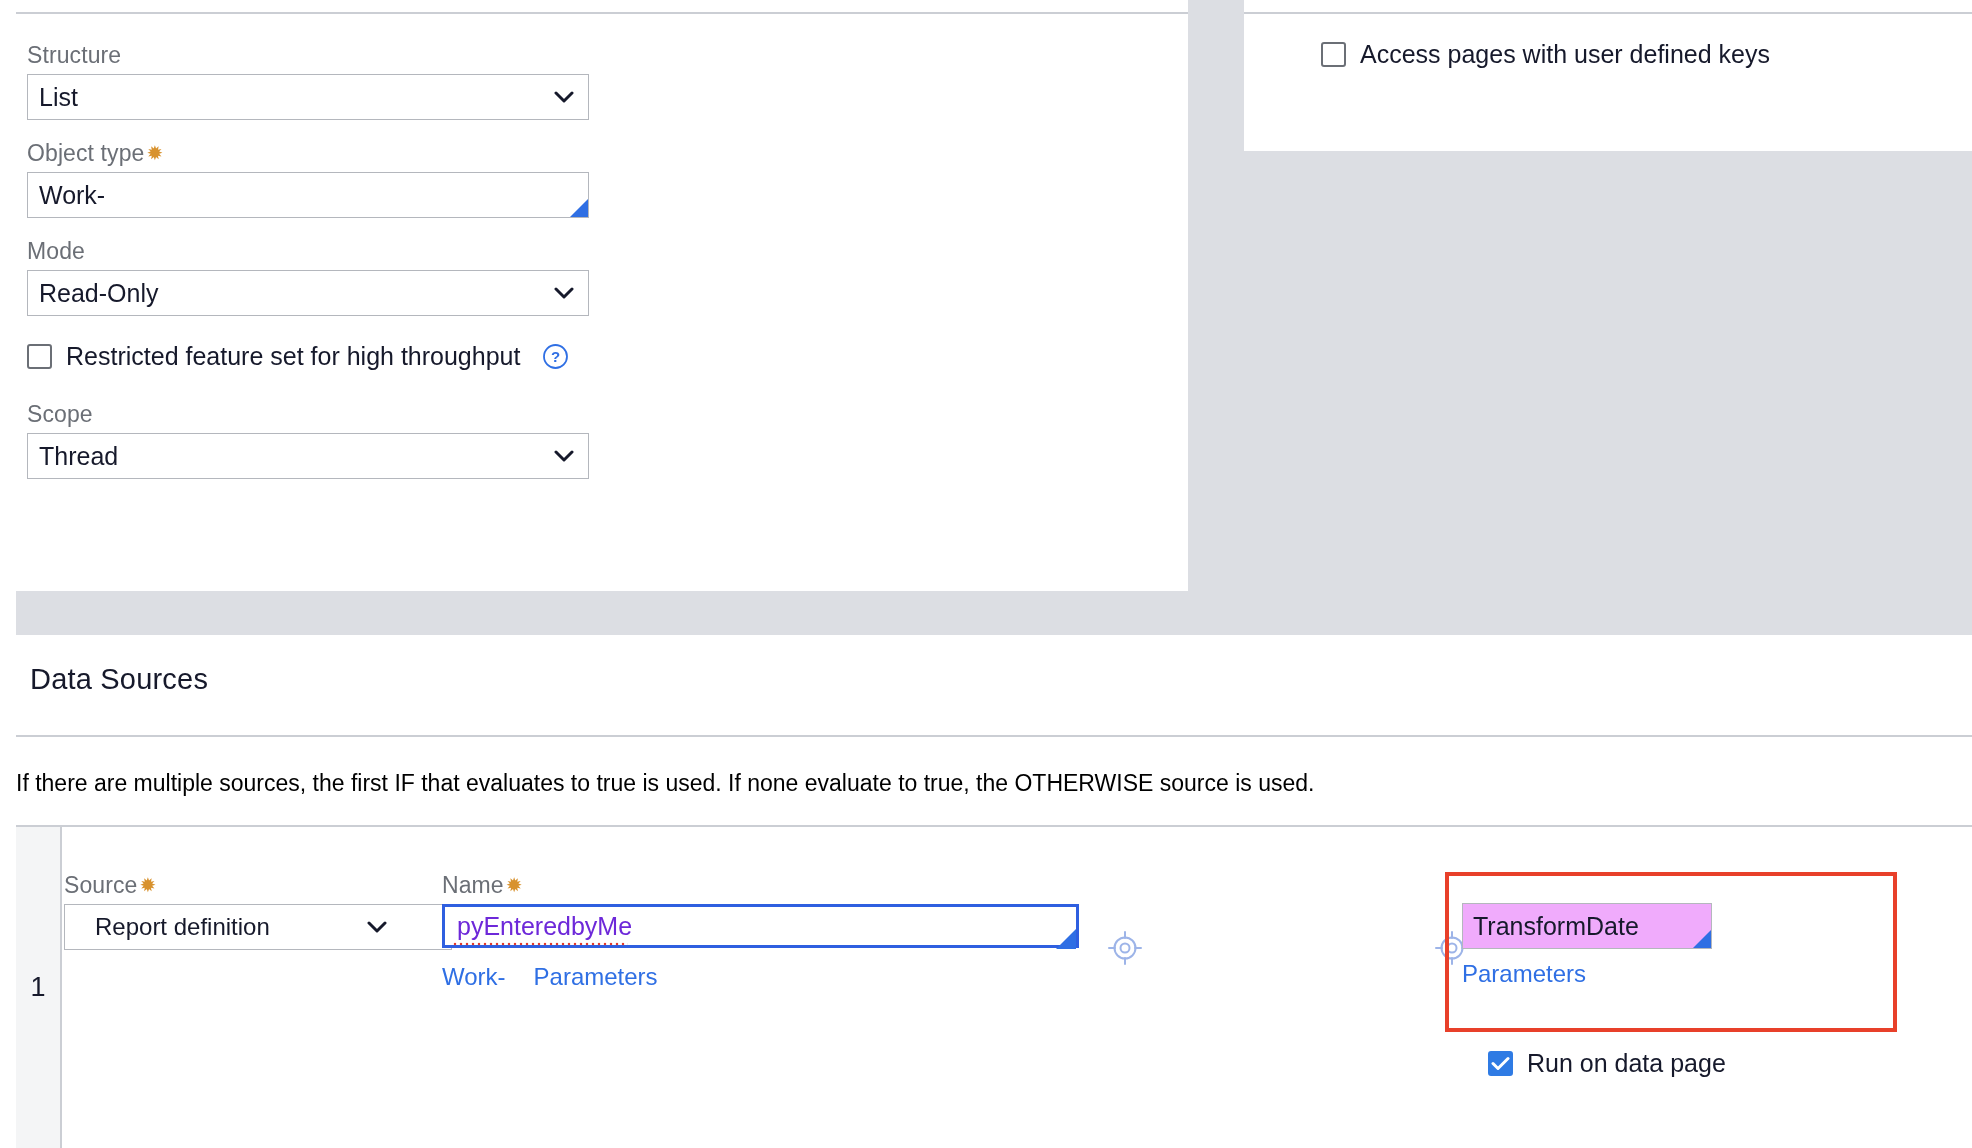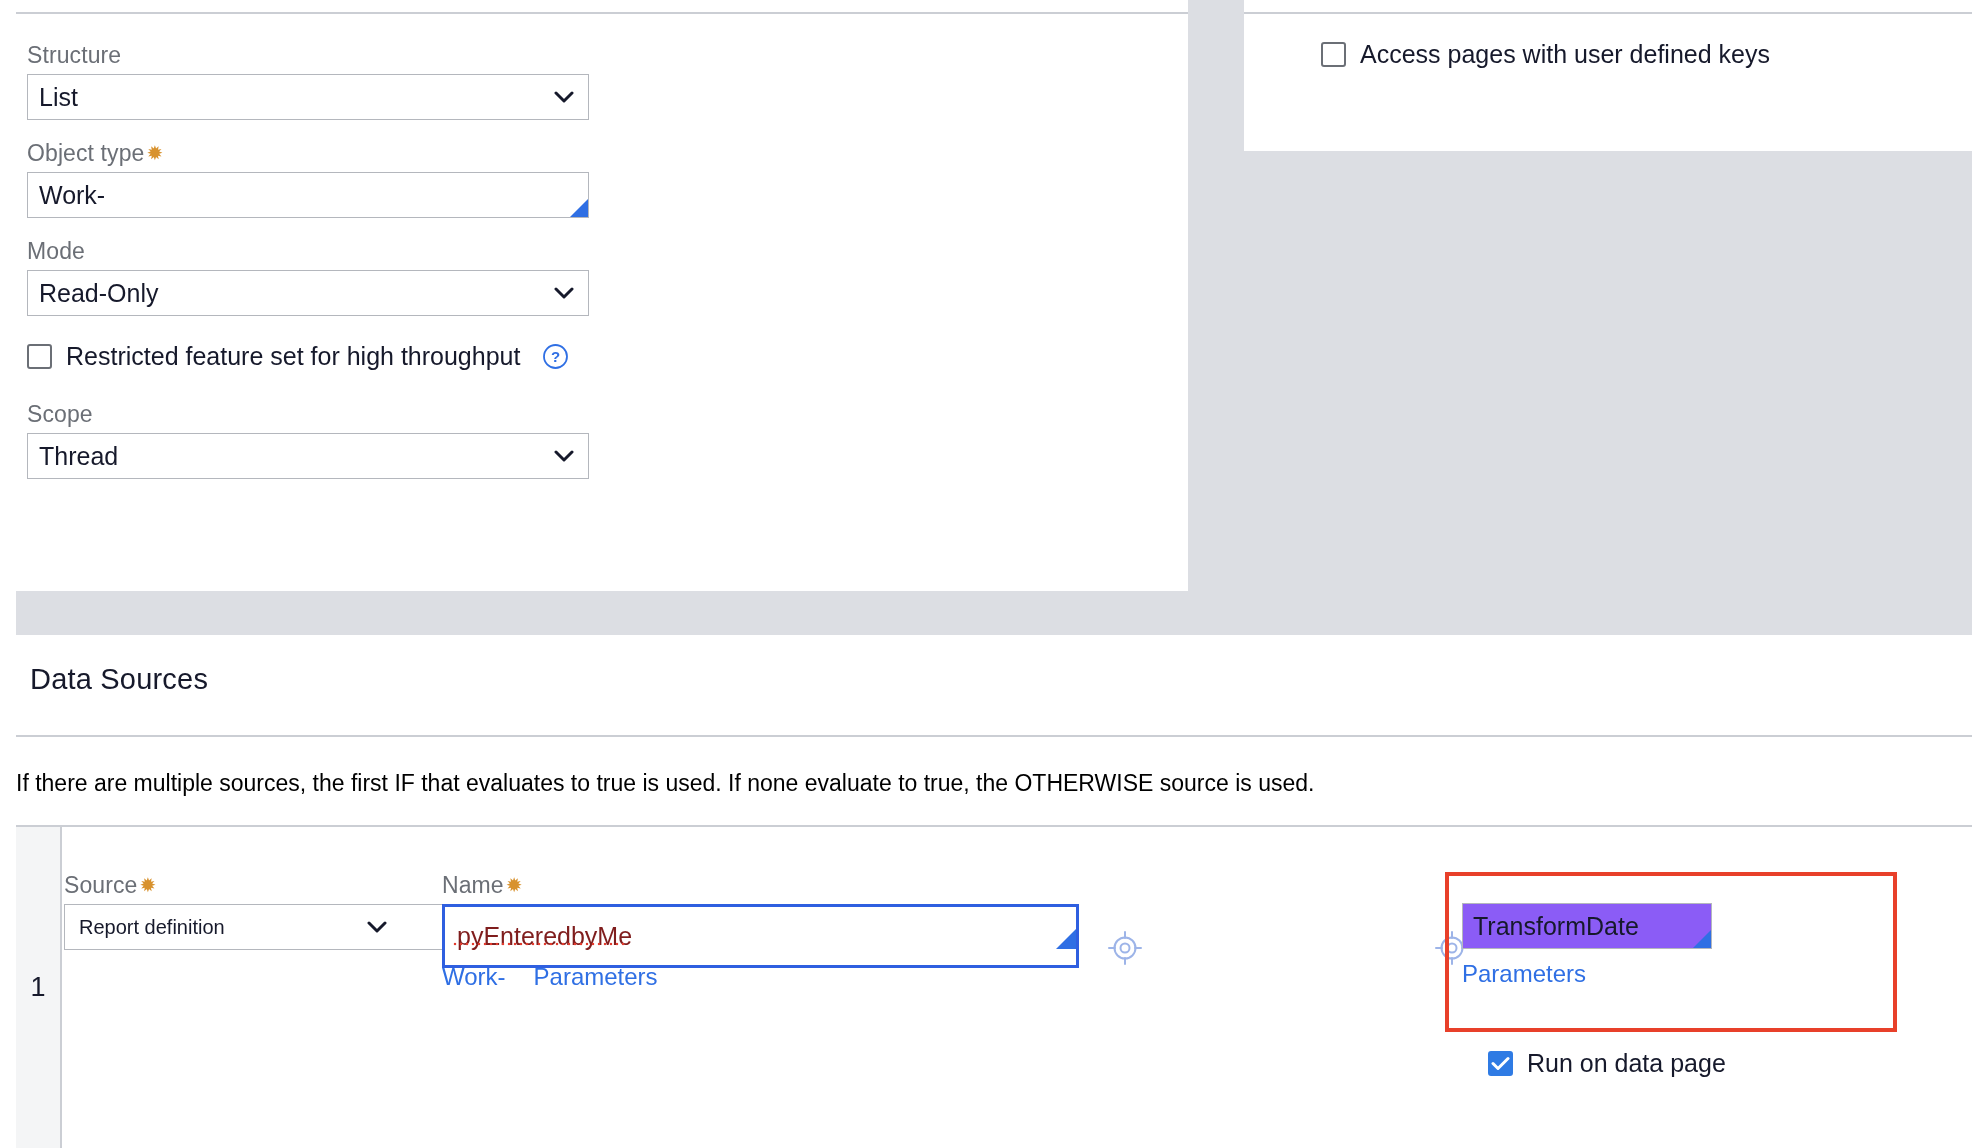--- a/index.html
+++ b/index.html
@@ -103,29 +103,29 @@
   }
   .row-num {
     position: absolute; left: 0; top: 0; width: 44px; height: 321px;
     display: flex; align-items: center; justify-content: center;
     font-size: 27px; color: #16192b;
   }
   .row-body { position: absolute; left: 48px; top: 0; right: 0; height: 321px; }
 
   .col-source { position: absolute; left: 0; top: 43px; width: 390px; }
   .col-source .sel, .col-source .sel-wrap { width: 340px; }
-  .col-source select.sel { width: 388px; font-size: 20px; padding-left: 14px; }
+  .col-source select.sel { width: 388px; font-size: 24px; padding-left: 30px; }
 
   .col-name { position: absolute; left: 378px; top: 43px; width: 660px; }
   .name-input-wrap { position: relative; width: 637px; height: 48px; margin-top: 4px; }
   .name-input {
-    width: 637px; height: 64px;
+    width: 637px; height: 44px;
     border: 3px solid #2f5fe0; background: #fff;
     font-family: "Liberation Sans", sans-serif;
-    font-size: 25px; color: #7f1d1d; padding: 0 12px; line-height: 42px;
+    font-size: 25px; color: #6d28d9; padding: 0 12px; line-height: 42px;
     border-radius: 0;
   }
   .spell-underline {
     position: absolute; left: 10px; bottom: 6px; height: 4px; width: 176px;
     background-image: radial-gradient(circle, #e23b2e 1.4px, transparent 1.6px);
     background-size: 6px 4px; background-repeat: repeat-x;
     pointer-events: none;
   }
   .name-tri {
     position: absolute; right: 3px; bottom: 3px; width: 0; height: 0;
@@ -142,21 +142,21 @@
 
   
   .redbox {
     position: absolute; left: 1381px; top: 45px; width: 452px; height: 160px;
     border: 4px solid #e8402a; background: transparent;
   }
   .rdt { position: absolute; left: 1398px; top: 72px; width: 420px; }
   .rdt-input-wrap { position: relative; width: 250px; height: 46px; margin-top: 4px; }
   .rdt-input {
     width: 250px; height: 46px;
-    border: 1px solid #b4b7bd; background: #8b5cf6;
+    border: 1px solid #b4b7bd; background: #f0abfc;
     font-family: "Liberation Sans", sans-serif;
     font-size: 25px; color: #16192b; padding: 0 10px; line-height: 44px;
     border-radius: 0;
   }
   .rdt-links { margin-top: 11px; }
 
   .run-cb { position: absolute; left: 1396px; top: 222px; display: flex; align-items: center; padding-left: 28px; }
 </style>
 </head>
 <body>

